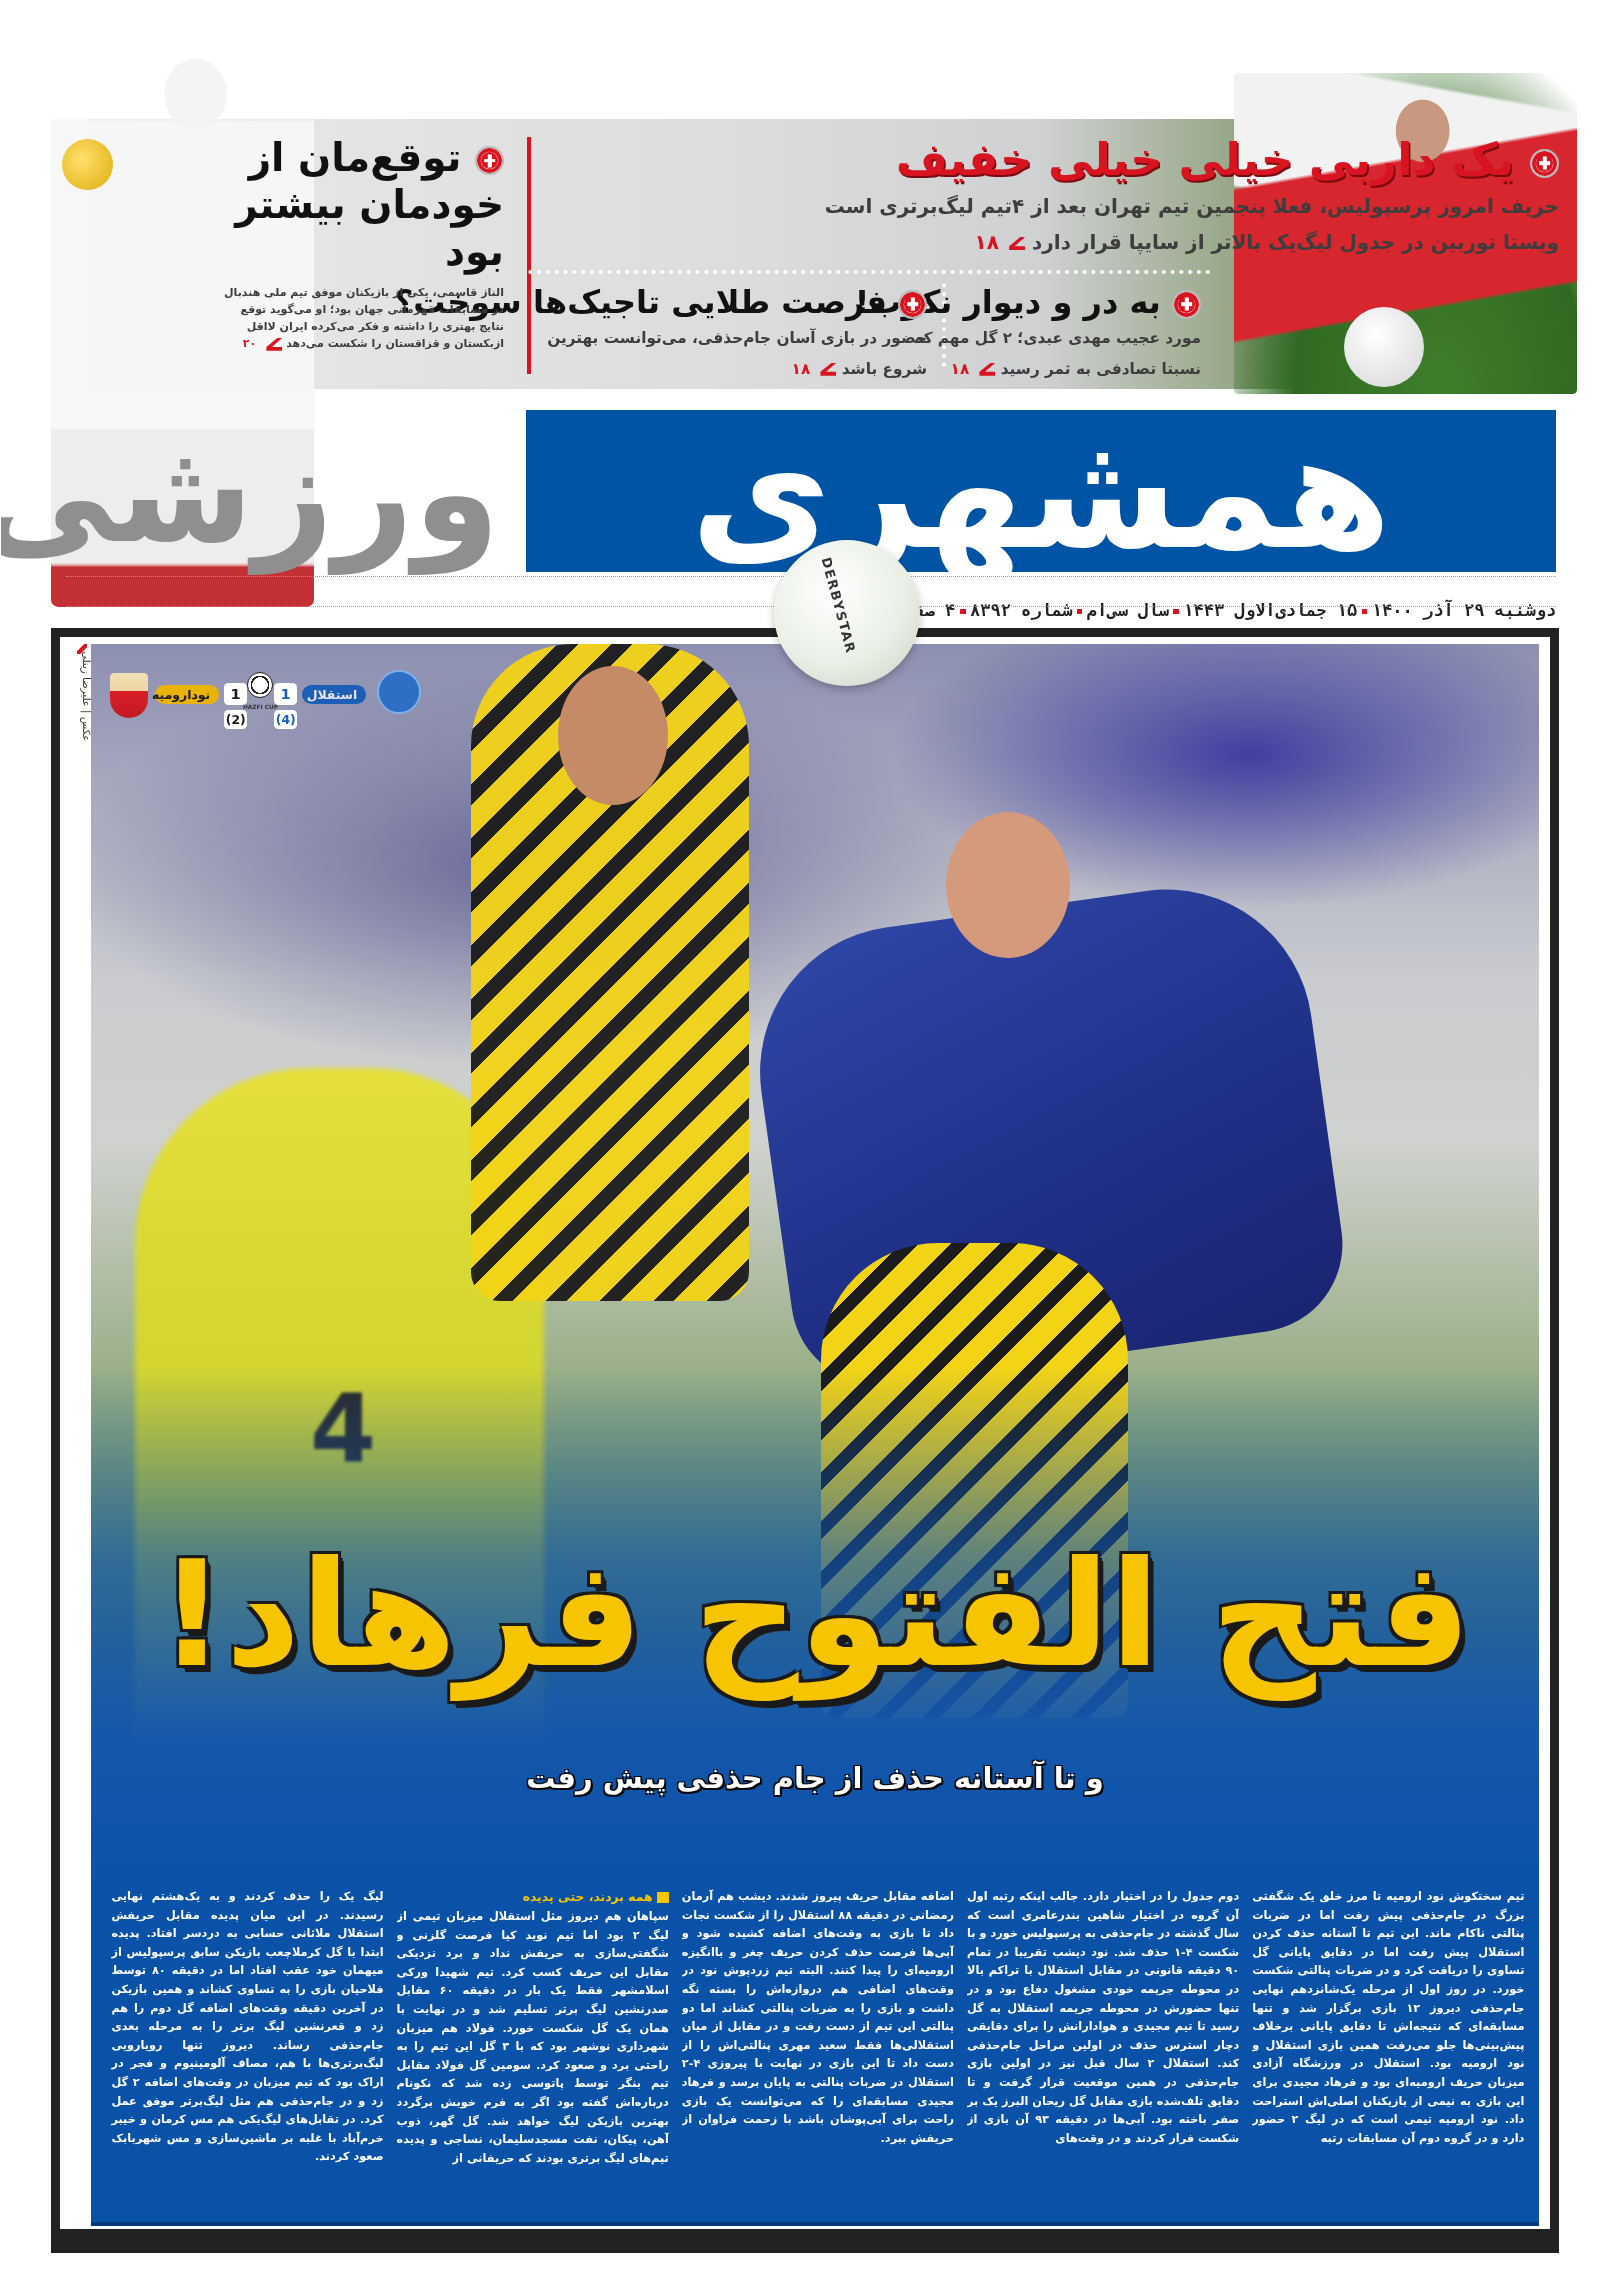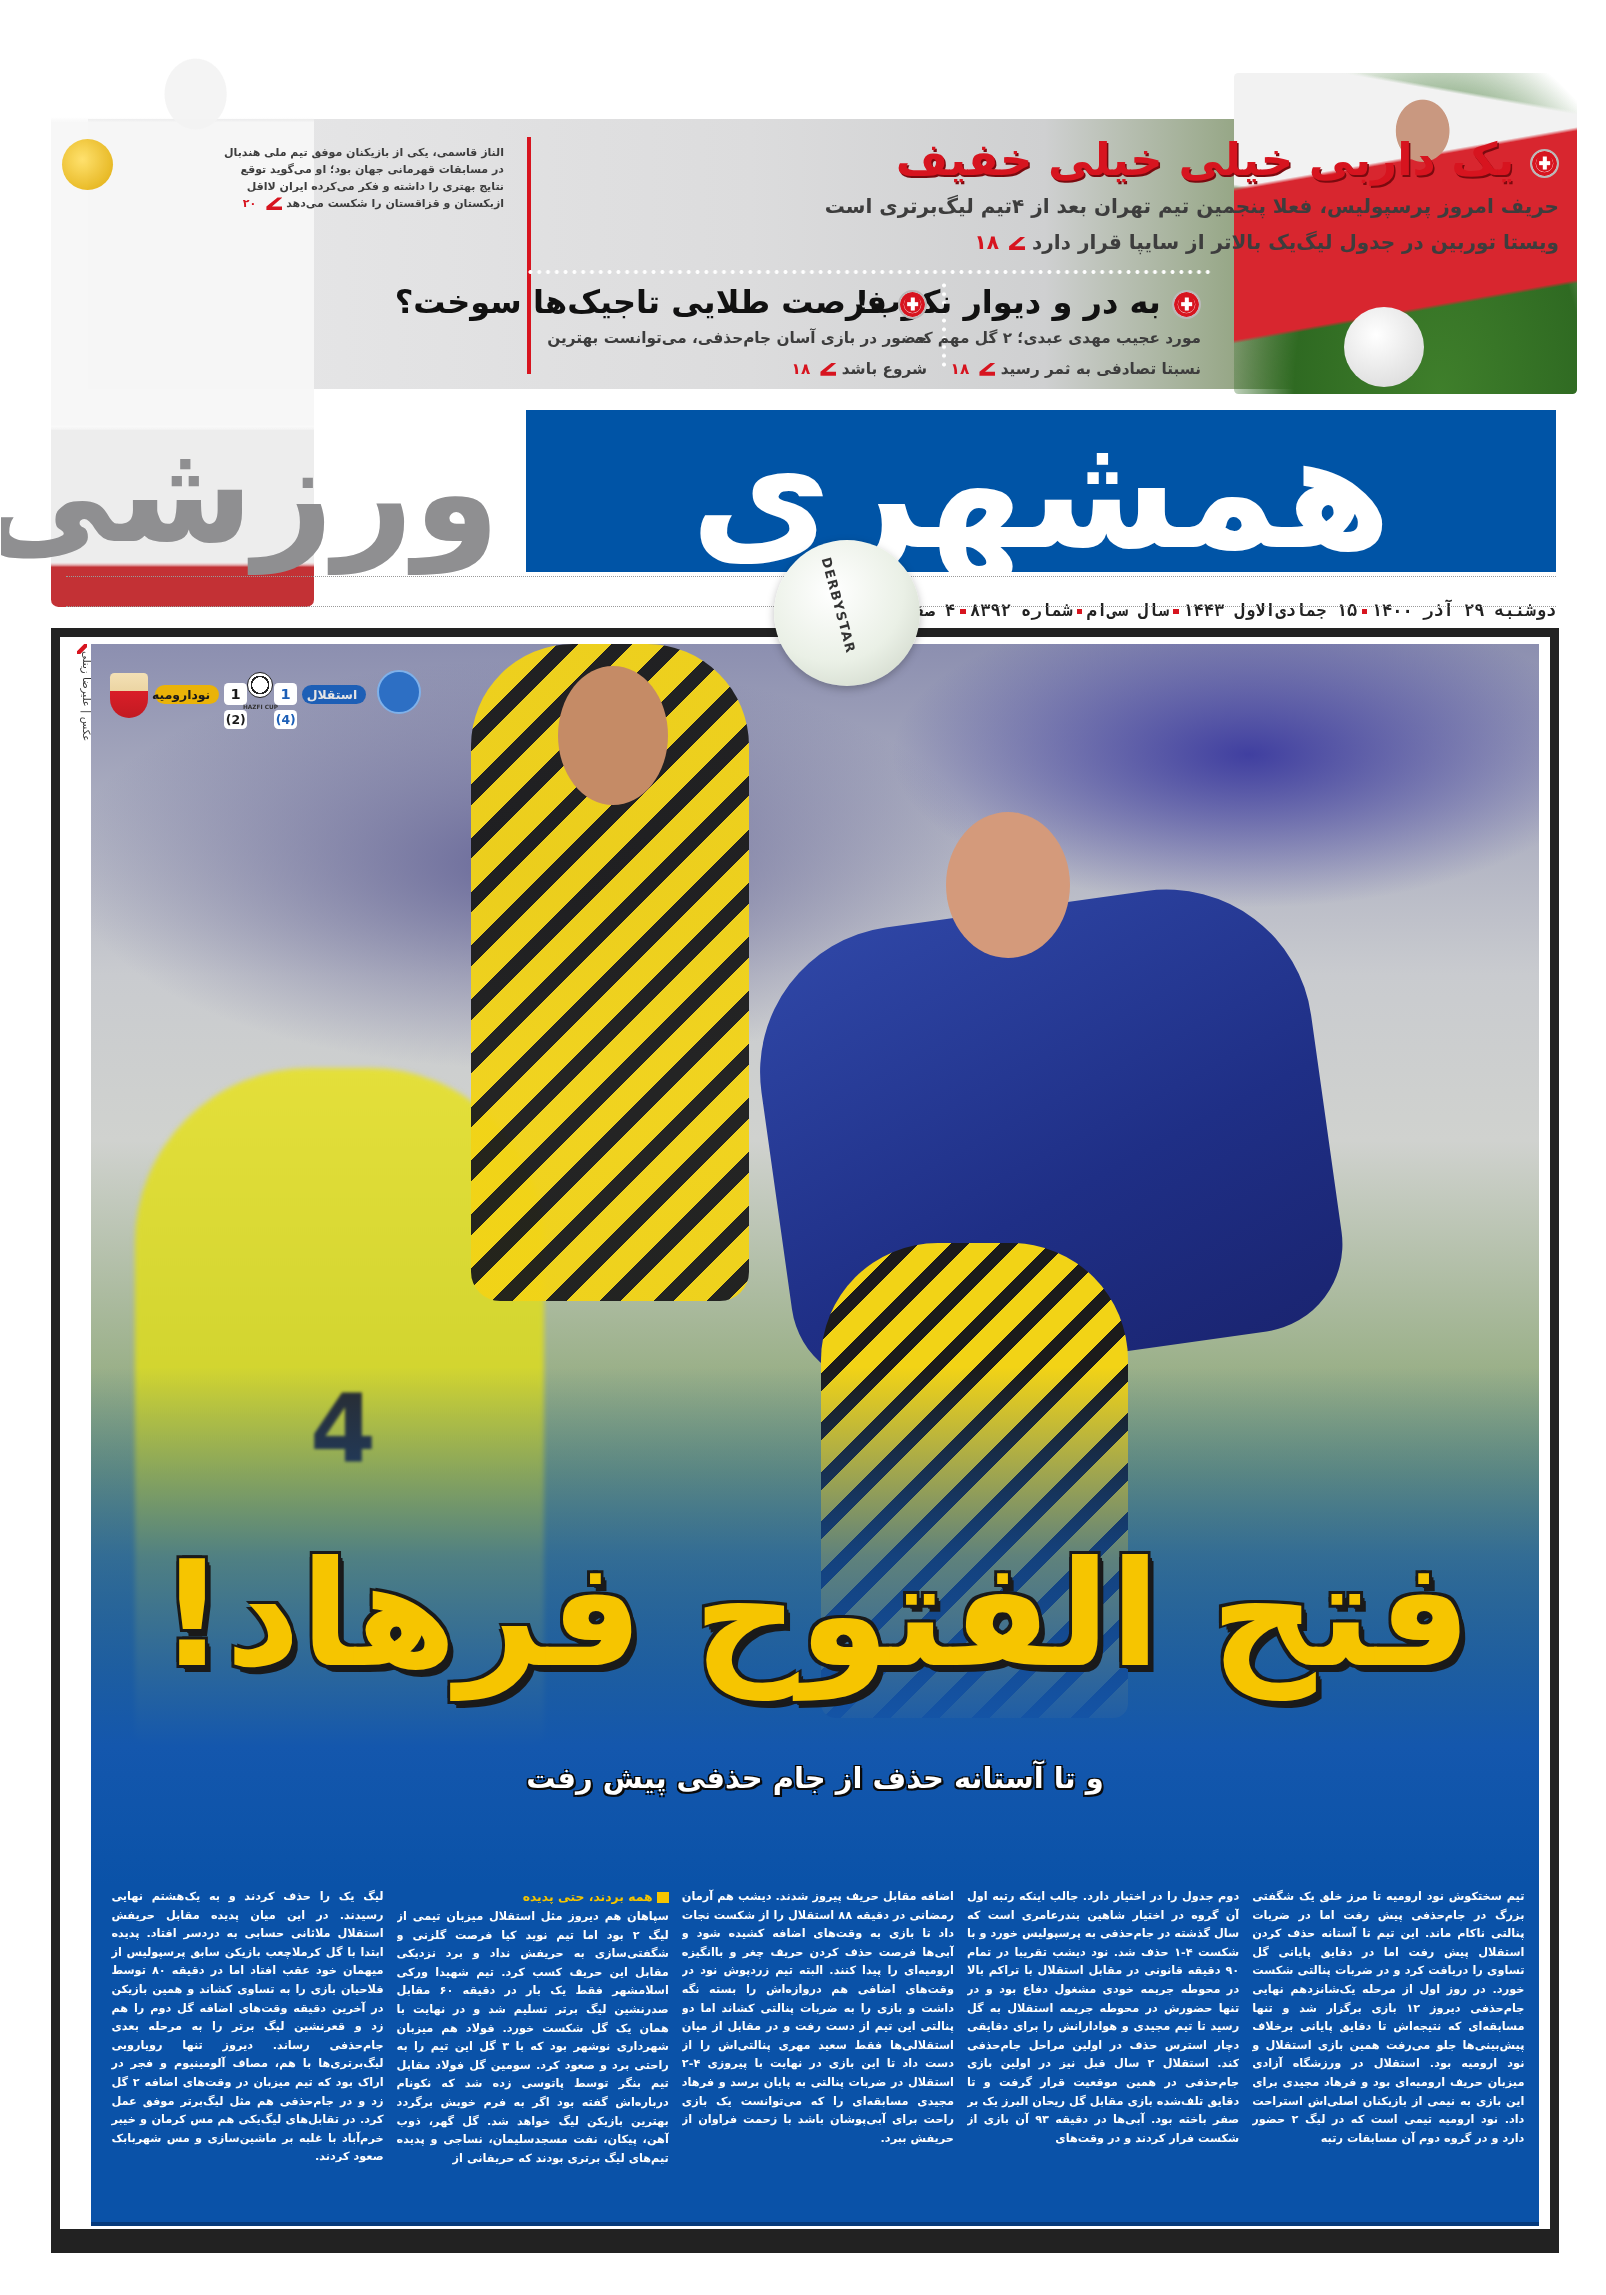--- a/index.html
+++ b/index.html
@@ -207,20 +207,21 @@
   <h2><span class="cross-icon"><span class="bg"></span></span> <span>فرصت طلایی تاجیک‌ها سوخت؟</span></h2>
   <p>حضور در بازی آسان جام‌حذفی، می‌توانست بهترین</p>
   <p><span>شروع باشد</span> <span class="pg-arrow"></span><span class="pg-ref">۱۸</span></p>
 </div>
 
 <div class="photo-left">
     <div class="hball"></div>
   </div>
 
 <div class="teaser t-left">
+  <h2><span class="cross-icon"><span class="bg"></span></span> <span>توقع‌مان از خودمان بیشتر بود</span></h2>
   <p><span>الناز قاسمی، یکی از بازیکنان موفق تیم ملی هندبال در مسابقات قهرمانی جهان بود؛ او می‌گوید توقع نتایج بهتری را داشته و فکر می‌کرده ایران لااقل ازبکستان و قزاقستان را شکست می‌دهد</span> <span class="pg-arrow"></span><span class="pg-ref">۲۰</span></p>
 </div>
 
 <div class="masthead-logo">
     <span>همشهری</span>
   </div>
 <div class="masthead-sub">
     <span>ورزشی</span>
   </div>
 

